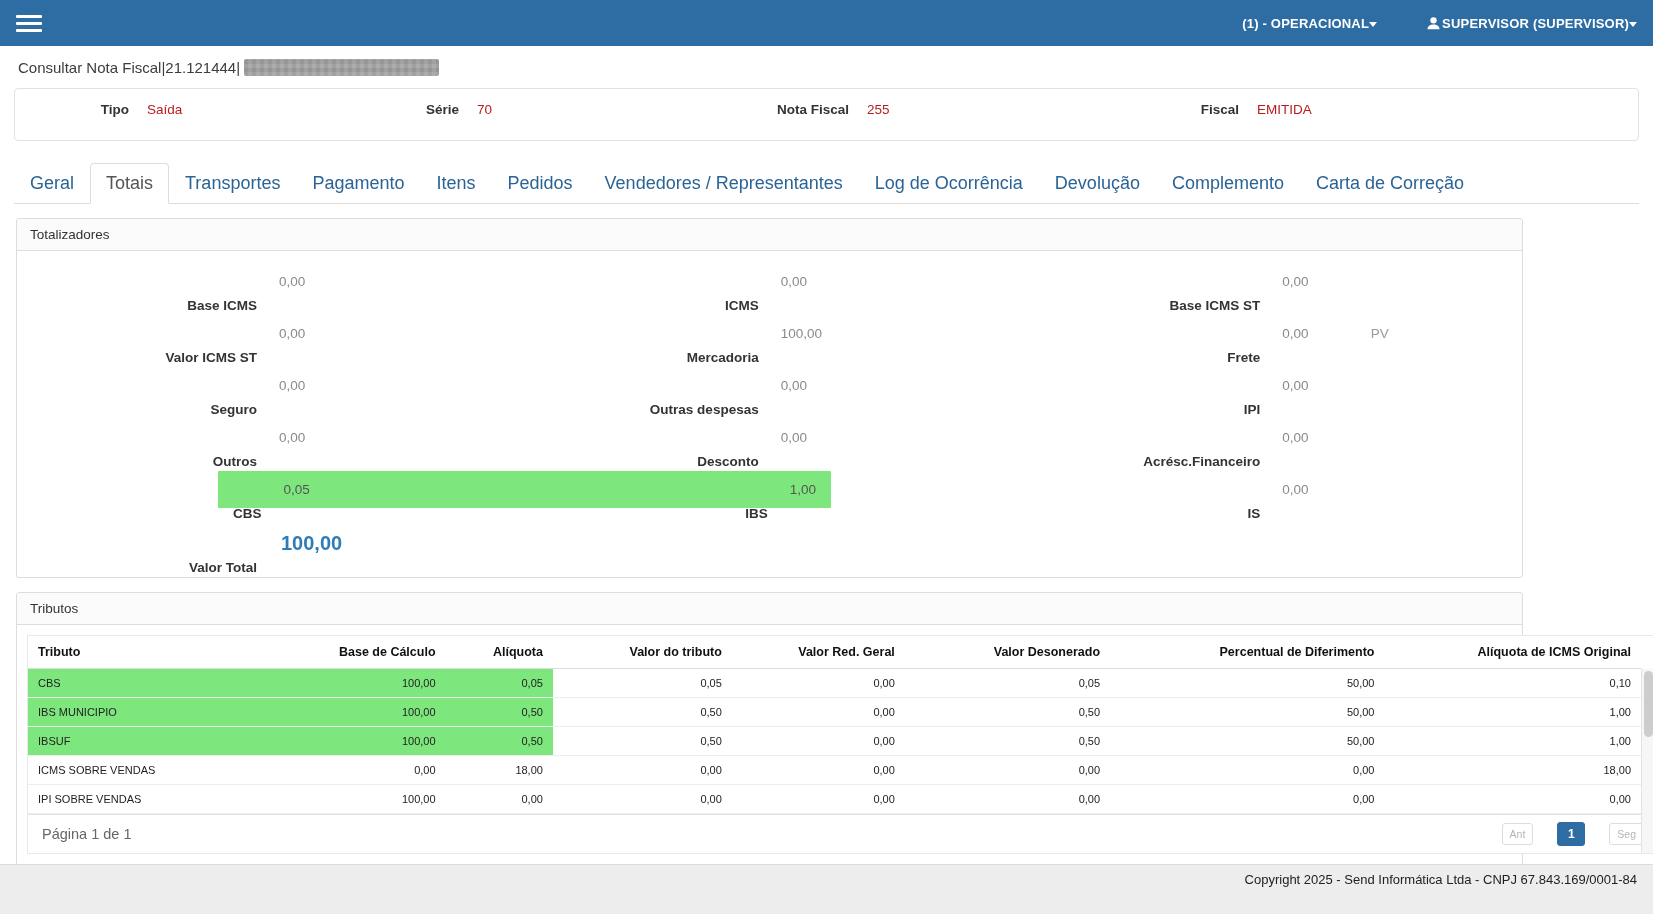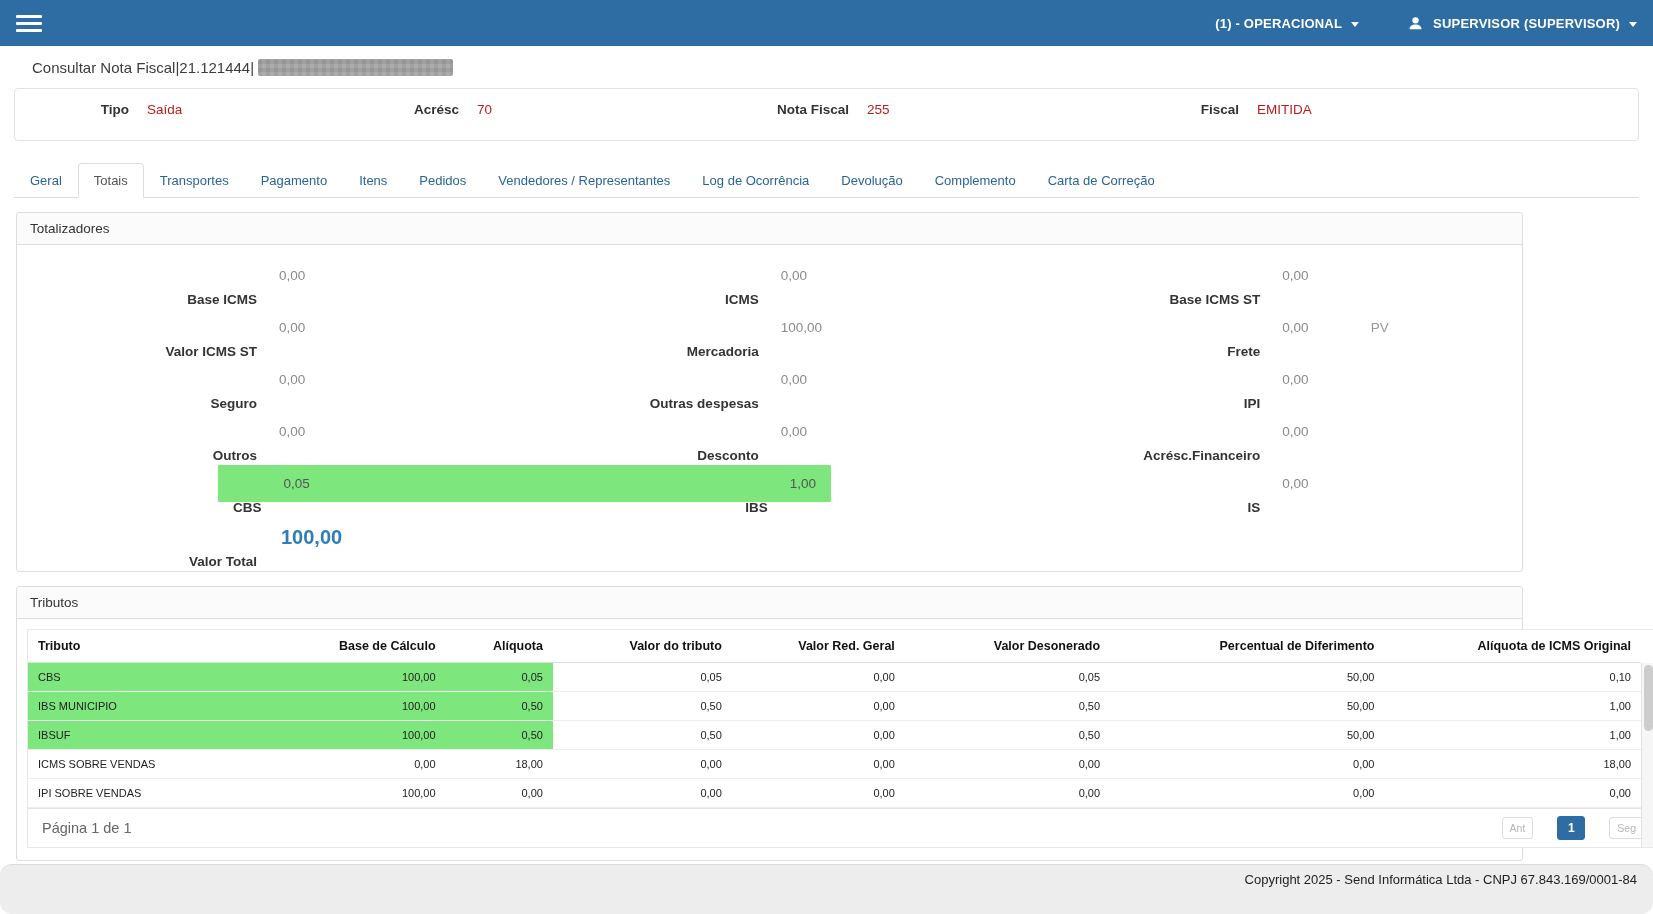--- a/index.html
+++ b/index.html
@@ -10,38 +10,38 @@
   }
   :root{
     --topbar-blue:#2e6da4; --highlight-green:#7de67d;
     --total-blue:#2e7cb8; --link-blue:#2a6496;
   }
   
   .topbar { height:46px; background:var(--topbar-blue); display:flex; align-items:center; padding:0 16px; }
   .hamburger { width:26px; cursor:pointer; display:flex; flex-direction:column; gap:4px; padding:2px 0; }
   .hamburger span { height:3px; background:#fff; border-radius:1px; }
   .topbar-right { margin-left:auto; display:flex; align-items:center; gap:48px; color:#fff; font-size:13px; font-weight:bold; letter-spacing:.2px; }
-  .ctx,.user { display:flex; align-items:center; gap:9px; cursor:pointer; }
+  .ctx,.user { display:flex; align-items:center; cursor:pointer; }
   .caret { width:0; height:0; border-left:4px solid transparent; border-right:4px solid transparent; border-top:5px solid #fff; margin-top:2px; }
   .user-ic { width:17px; height:17px; fill:#fff; }
   
-  .breadcrumb-bar { height:42px; display:flex; align-items:center; padding:0 32px; font-size:15px; color:#3c3c3c; }
+  .breadcrumb-bar { height:42px; display:flex; align-items:center; padding:0 18px; font-size:15px; color:#3c3c3c; }
   .redacted { display:inline-block; width:195px; height:17px; margin-left:4px; border-radius:2px;
     background: repeating-linear-gradient(90deg,#c6c6c6 0 4px,#d4d4d4 4px 8px),
                 repeating-linear-gradient(0deg,#cfcfcf 0 4px,#c1c1c1 4px 8px);
     background-blend-mode: multiply; }
   
   .header-panel { margin:0 14px; border:1px solid #e2e2e2; border-radius:4px; background:#fff;
     padding:12px 0 22px; display:grid; grid-template-columns:330px 390px 390px 1fr; }
   .h-field { display:flex; font-size:13.5px; line-height:17px; }
   .h-label { width:114px; text-align:right; font-weight:bold; color:#333; }
   .h-value { margin-left:18px; color:#b91c1c; }
   
   .tabs { margin:22px 14px 0; display:flex; border-bottom:1px solid #ddd; }
-  .tab { padding:9px 15px; font-size:13px; color:var(--link-blue); cursor:pointer;
+  .tab { padding:9px 15px; font-size:18px; color:var(--link-blue); cursor:pointer;
     border:1px solid transparent; border-bottom:none; margin-bottom:-1px; border-radius:4px 4px 0 0; white-space:nowrap; }
   .tab.active { color:#555; background:#fff; border-color:#ddd #ddd #fff #ddd; border-bottom:1px solid #fff; }
   
   .content { padding:14px 0 0 16px; }
   .panel { width:1507px; border:1px solid #ddd; border-radius:3px; background:#fff; margin-bottom:14px; }
   .panel-heading { padding:8px 13px; font-size:13.5px; color:#333; background:#fbfbfb;
     border-bottom:1px solid #ddd; border-radius:3px 3px 0 0; }
   
   .t-body { padding:4px 0 6px; }
   .t-row { display:flex; align-items:center; height:52px; }
@@ -73,21 +73,21 @@
   
   .pagination { display:flex; align-items:center; justify-content:space-between;
     border-top:1px solid #e3e3e3; padding:7px 10px 7px 14px; }
   .pg-label { color:#666; font-size:14.5px; }
   .pg-btns { display:flex; gap:24px; align-items:center; }
   .pg-btn { min-width:28px; padding:4px 7px; font-size:10.5px; border:1px solid #ddd; background:#fff;
     color:#b5b5b5; border-radius:3px; font-family:inherit; cursor:pointer; }
   .pg-btn.active { background:var(--topbar-blue); border-color:var(--topbar-blue); color:#fff; font-weight:bold; font-size:12px; padding:4px 9px; }
   
   .footer { position:absolute; left:0; right:0; bottom:0; height:50px; background:#ededed;
-    border-top:1px solid #dcdcdc; padding:7px 16px; text-align:right; font-size:13px; color:#222;border-radius:12px; }
+    border-top:1px solid #dcdcdc; padding:7px 16px; text-align:right; font-size:13px; color:#222; }
 </style>
 </head>
 <body>
 
 <div class="app">
 
   <header class="topbar">
     <div class="hamburger">
       <span></span>
         <span></span>
@@ -113,21 +113,21 @@
     <span>Consultar Nota Fiscal|21.121444|</span>
     <span class="redacted"></span>
   </div>
 
   <section class="header-panel">
     <div class="h-field">
       <span class="h-label">Tipo</span>
       <span class="h-value">Saída</span>
     </div>
     <div class="h-field">
-      <span class="h-label">Acrésc</span>
+      <span class="h-label">Série</span>
       <span class="h-value">70</span>
     </div>
     <div class="h-field">
       <span class="h-label">Nota Fiscal</span>
       <span class="h-value">255</span>
     </div>
     <div class="h-field">
       <span class="h-label">Fiscal</span>
       <span class="h-value">EMITIDA</span>
     </div>

